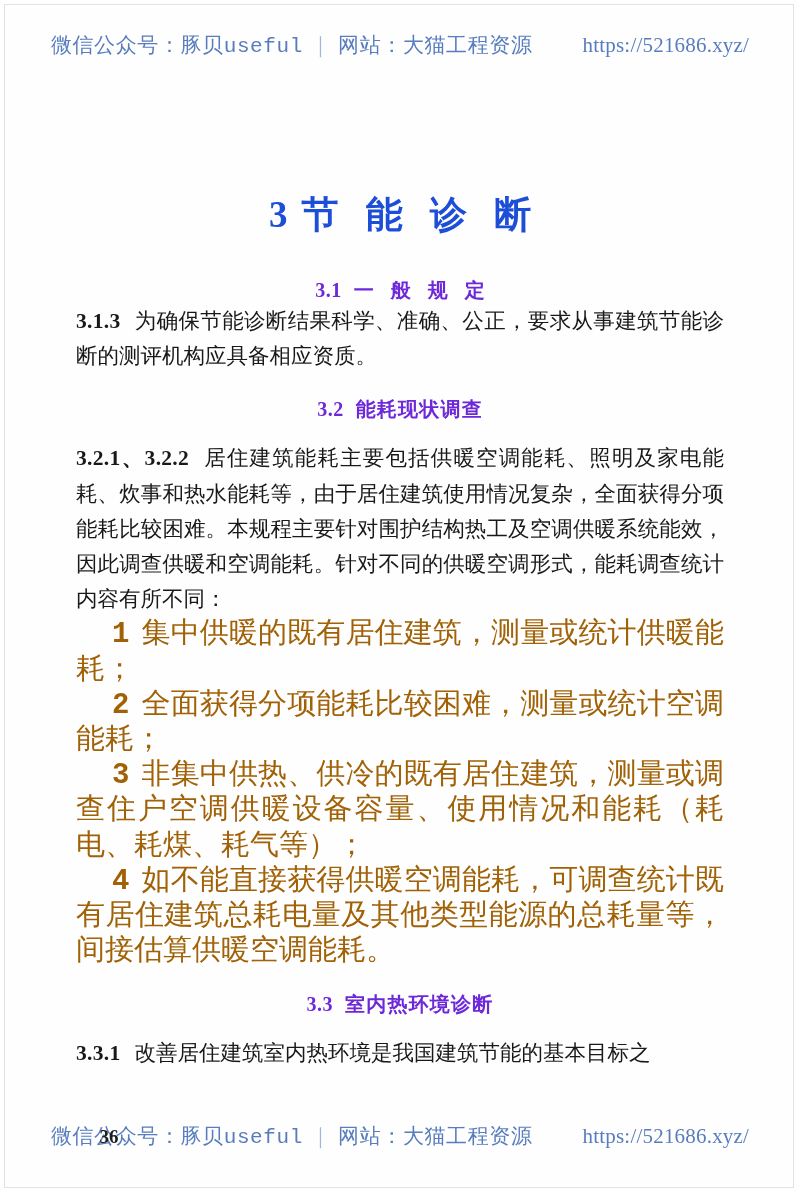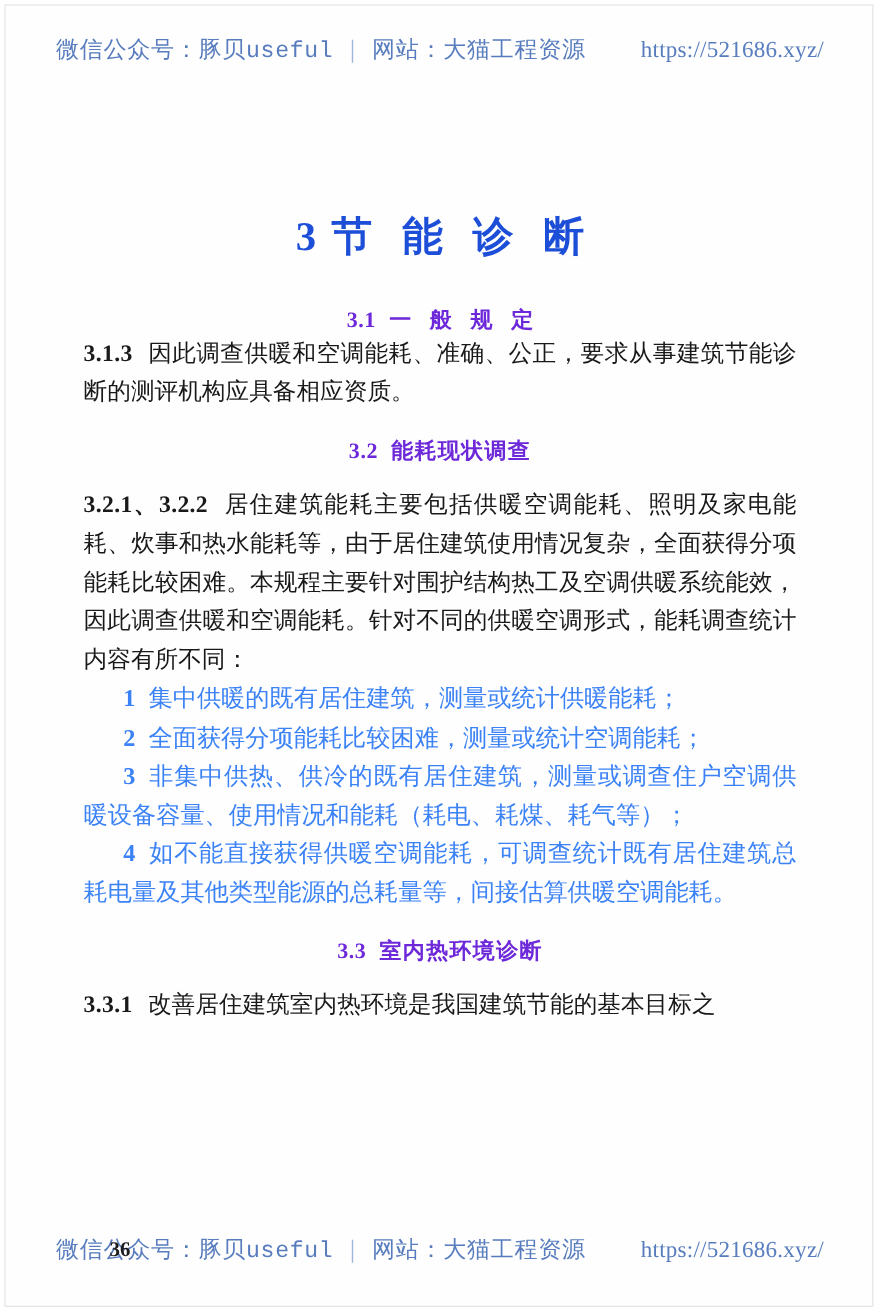--- a/index.html
+++ b/index.html
@@ -112,26 +112,27 @@
     padding-right: 14px;
   }
 
   ol.item-list {
     margin: 0;
     padding: 0;
     list-style: none;
   }
   ol.item-list li {
     margin: 0;
-    font-size: 22px;
+    font-size: 29px;
     line-height: 35.2px;
     text-align: justify;
     text-justify: inter-character;
-    color: #3b82f6;
+    color: #a16207;
     text-indent: 36px;
+    font-family: Liberation Mono, monospace;
   }
   ol.item-list li .idx {
     font-weight: bold;
     padding-right: 12px;
   }
 
   
   .page-number {
     position: absolute;
     left: 0;
@@ -158,21 +159,21 @@
   <h1 class="chapter-title">
     <span class="num">3</span><span>节 能 诊 断</span>
   </h1>
 
   <h2 class="section-title s1">
     <span class="sn">3.1</span><span>一 般 规 定</span>
   </h2>
 
 
   <p class="para tight">
-    <span class="clause-no">3.1.3</span><span>因此调查供暖和空调能耗、准确、公正，要求从事建筑节能诊断的测评机构应具备相应资质。</span>
+    <span class="clause-no">3.1.3</span><span>为确保节能诊断结果科学、准确、公正，要求从事建筑节能诊断的测评机构应具备相应资质。</span>
   </p>
 
   <h2 class="section-title s2">
     <span class="sn">3.2</span><span>能耗现状调查</span>
   </h2>
 
   <p class="para gap-before">
     <span class="clause-no">3.2.1、3.2.2</span><span>居住建筑能耗主要包括供暖空调能耗、照明及家电能耗、炊事和热水能耗等，由于居住建筑使用情况复杂，全面获得分项能耗比较困难。本规程主要针对围护结构热工及空调供暖系统能效，因此调查供暖和空调能耗。针对不同的供暖空调形式，能耗调查统计内容有所不同：</span>
   </p>
 

